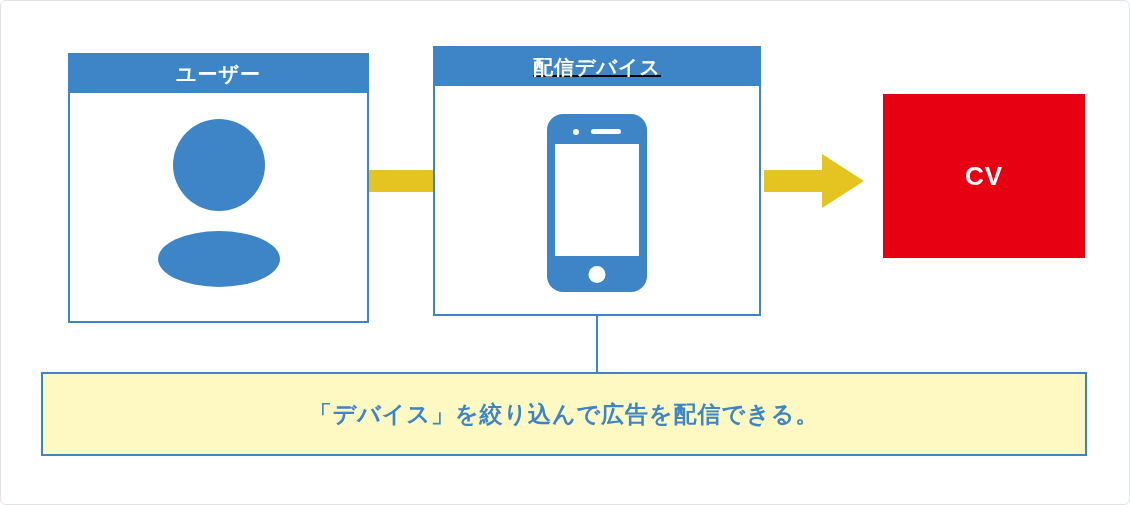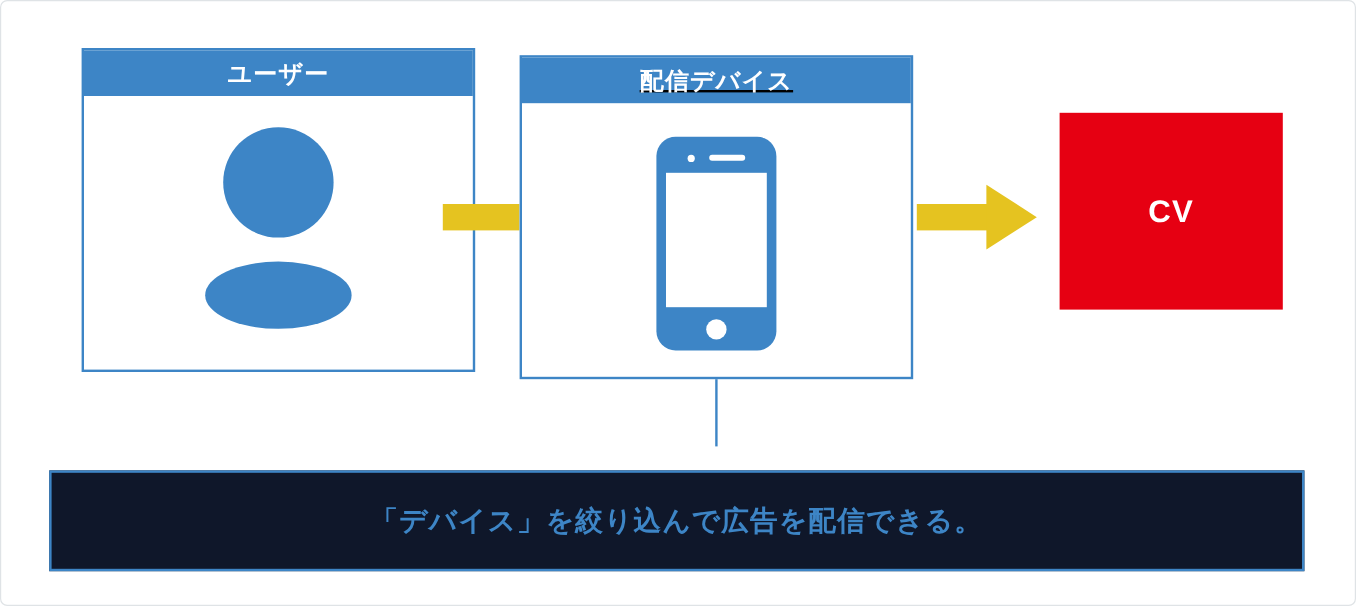--- a/index.html
+++ b/index.html
@@ -32,21 +32,21 @@
     align-items: center;
     justify-content: center;
     letter-spacing: 1px;
   }
   .node-body {
     position: relative;
     width: 100%;
     height: calc(100% - 38px);
   }
 
-  .user-box   { left: 67px;  top: 39px; width: 328px; height: 270px; }
+  .user-box   { left: 67px;  top: 52px; width: 301px; height: 270px; }
   .device-box { left: 432px; top: 45px; width: 328px; height: 270px; text-decoration: underline; }
 
   
   .person-icon {
     position: absolute;
     left: 50%;
     top: 26px;
     transform: translateX(-50%);
     width: 124px;
     text-align: center;
@@ -147,21 +147,21 @@
     border-top: 27px solid transparent;
     border-bottom: 27px solid transparent;
     border-left: 42px solid #e5c320;
   }
 
   
   .cv-box {
     position: absolute;
     left: 882px;
     top: 93px;
-    width: 186px;
+    width: 202px;
     height: 164px;
     background: #e60012;
     color: #ffffff;
     font-size: 26px;
     font-weight: bold;
     display: flex;
     align-items: center;
     justify-content: center;
     letter-spacing: 1px;
   }
@@ -176,26 +176,25 @@
     background: #3d85c6;
   }
 
   
   .caption-box {
     position: absolute;
     left: 40px;
     top: 371px;
     width: 1046px;
     height: 84px;
-    background: #0f172a;
+    background: #fef9c3;
     border: 2px solid #3d85c6;
     display: flex;
     align-items: center;
     justify-content: center;
-    margin-top: 20px;
   }
   .caption-text {
     color: #3d85c6;
     font-size: 23px;
     font-weight: bold;
     letter-spacing: 1px;
   }
 </style>
 </head>
 <body>

